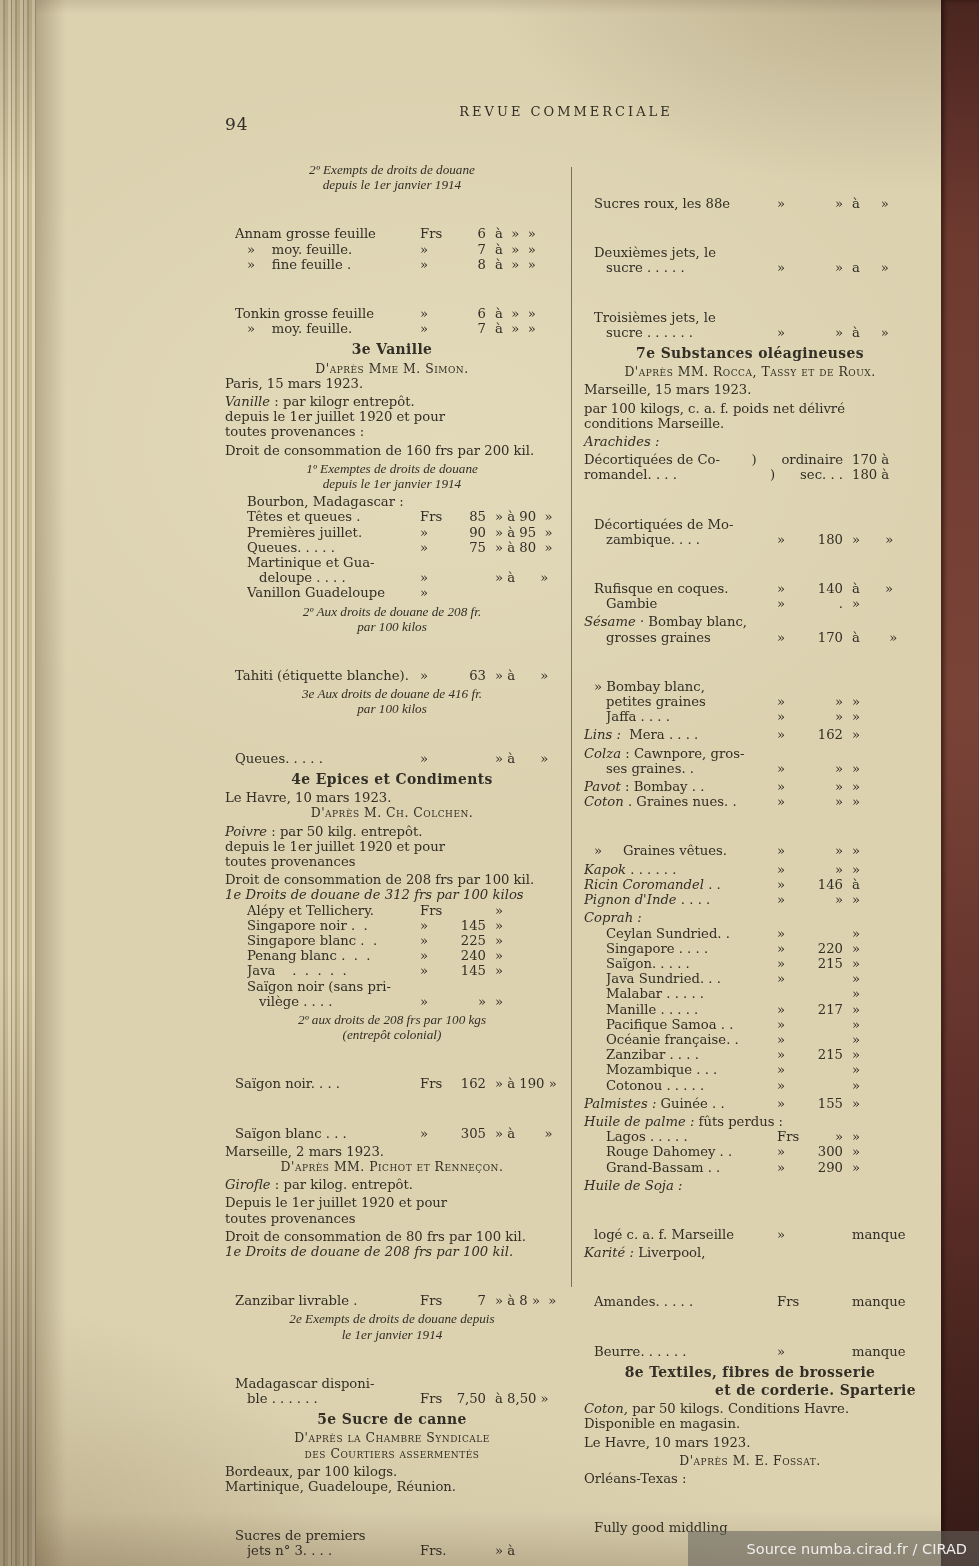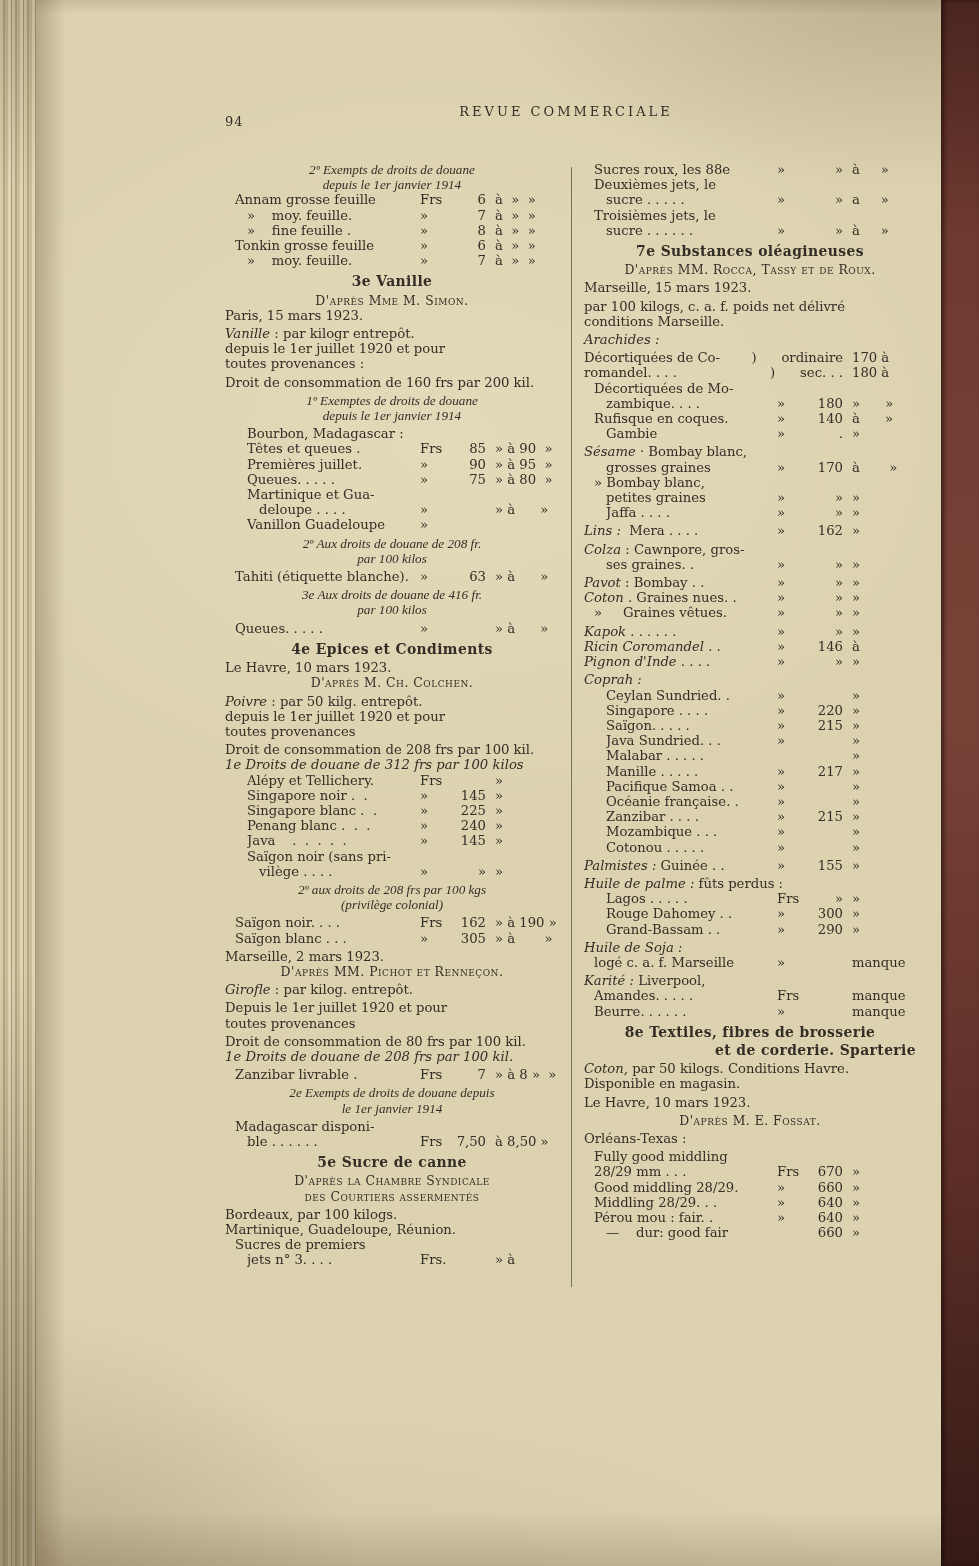--- a/index.html
+++ b/index.html
@@ -30,36 +30,36 @@
       linear-gradient(0deg, rgba(90,70,45,0.22), rgba(0,0,0,0) 55px),
       linear-gradient(180deg, rgba(80,62,36,0.14), rgba(0,0,0,0) 14px),
       #dcd2b0;
   }
   
   .cover{
     position:absolute;right:0;top:0;width:38px;height:100%;
     background:linear-gradient(180deg,#4a251f 0%,#6e3a30 15%,#7a4338 45%,#5c2e27 75%,#351a16 100%);
     box-shadow:inset 3px 0 4px rgba(20,8,5,0.55);
   }
-  .pagenum{position:absolute;left:189px;top:114px;font-size:13px;letter-spacing:1px;}
+  .pagenum{position:absolute;left:189px;top:114px;font-size:17px;letter-spacing:1px;}
   .journal{position:absolute;left:290px;top:104px;width:480px;text-align:center;font-size:13px;letter-spacing:3px;}
   .divider{position:absolute;left:535px;top:167px;width:1px;height:1120px;background:#57503f;opacity:.75;}
   .col{position:absolute;top:162px;}
   .col1{left:189px;width:334px;}
   .col2{left:548px;width:332px;}
 
   .line{line-height:15.2px;font-size:13.2px;white-space:nowrap;}
   .h{font-weight:bold;text-align:center;font-size:13.9px;letter-spacing:.4px;margin:6px 0 3px;}
   .h2{font-weight:bold;text-align:right;font-size:13.9px;letter-spacing:.4px;margin:0 0 3px;}
   .sc{font-variant:small-caps;text-align:center;font-size:12.4px;letter-spacing:.5px;}
   .c{}
   .ci{text-align:center;font-style:italic;font-family:Liberation Serif, serif;}
   .pi{font-style:italic;}
   .g{margin-top:3px;}
-  .in1{padding-left:10px;}
+  .in1{padding-left:10px;margin-top:34px;}
   .in2{padding-left:22px;}
   .in3{padding-left:34px;}
   .row{display:flex;}
   .row .lbl{flex:1 1 auto;min-width:0;overflow:hidden;white-space:pre;}
   .cc{white-space:pre;}
   .c1{min-width:30px;padding-left:4px;}
   .c2{min-width:36px;text-align:right;}
   .c3{min-width:64px;padding-left:9px;}
 
   .watermark{
@@ -209,21 +209,21 @@
           <span class="cc c3">»</span>
         </div>
         <div class="line p in2">Saïgon noir (sans pri-</div>
         <div class="line row in3">
           <span class="lbl">vilège . . . .</span>
           <span class="cc c1">»</span>
           <span class="cc c2">»</span>
           <span class="cc c3">»</span>
         </div>
         <div class="line ci g">2º aux droits de 208 frs par 100 kgs</div>
-        <div class="line ci">(privilège colonial)</div>
+        <div class="line ci">(entrepôt colonial)</div>
         <div class="line row in1 g">
           <span class="lbl">Saïgon noir. . . .</span>
           <span class="cc c1">Frs</span>
           <span class="cc c2">162</span>
           <span class="cc c3">» à 190 »</span>
         </div>
         <div class="line row in1">
           <span class="lbl">Saïgon blanc . . .</span>
           <span class="cc c1">»</span>
           <span class="cc c2">305</span>
@@ -537,13 +537,16 @@
         </div>
         <div class="line row in2">
           <span class="lbl">—    dur: good fair</span>
           <span class="cc c1"></span>
           <span class="cc c2">660</span>
           <span class="cc c3">»</span>
         </div>
       </div>
   </div>
   <div class="cover"></div>
+  <div class="watermark">
+    <span>Source numba.cirad.fr / CIRAD</span>
+  </div>
 </div>
 
 </body></html>

